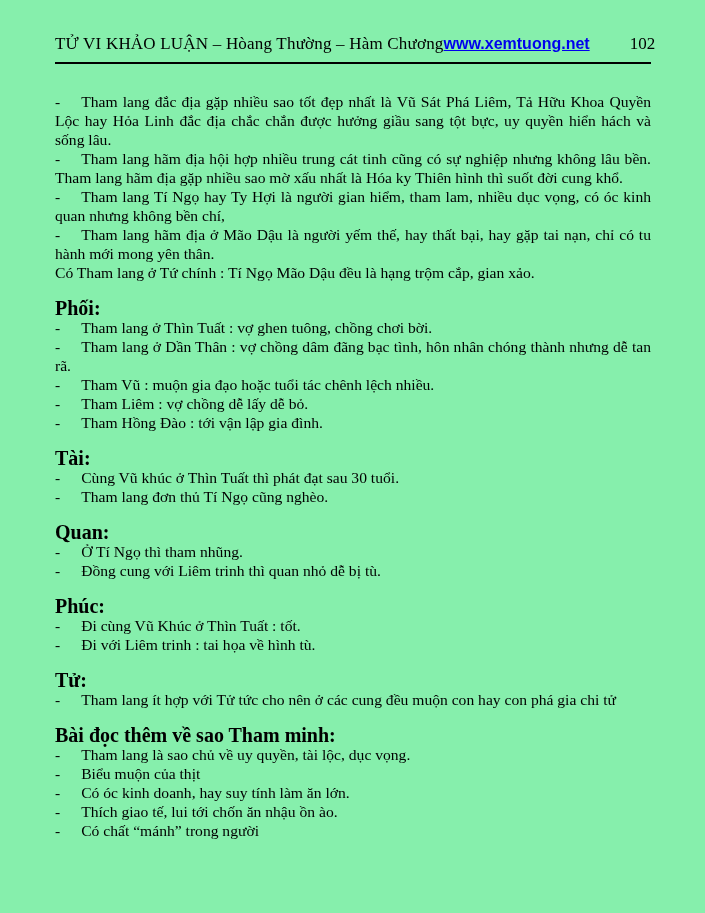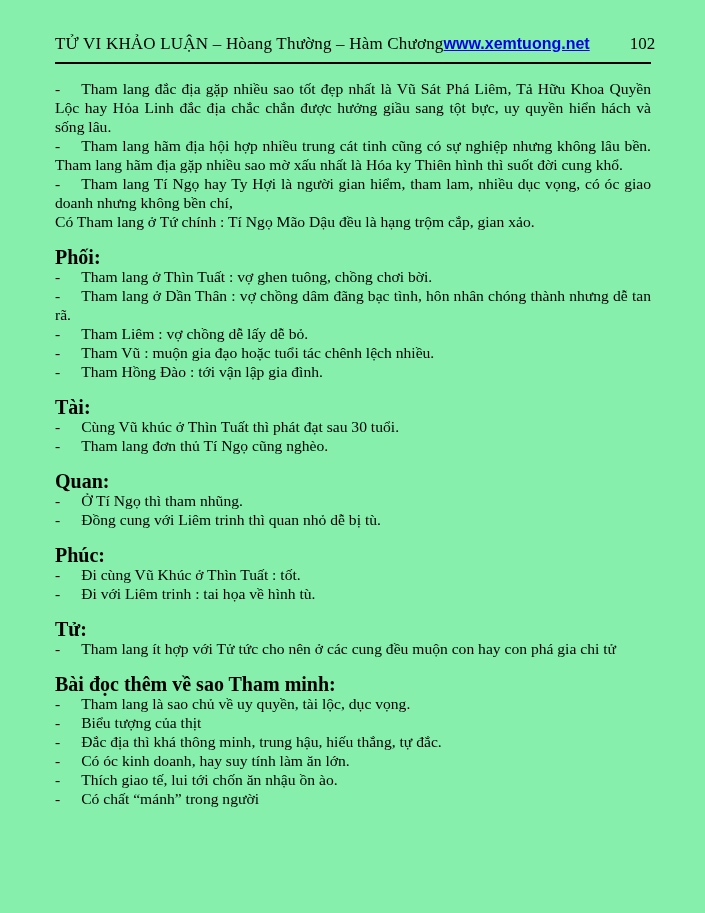--- a/index.html
+++ b/index.html
@@ -26,21 +26,21 @@
   .hdr-link{
     font-family:"Liberation Sans", sans-serif;
     font-weight:bold;
     font-size:16px;
     color:#0000ee;
     text-decoration:underline;
     cursor:pointer;
   }
   .rule{border:none;border-top:2px solid #000;margin:8px 0 0 0;}
   .body{
-    margin-top:15px;
+    margin-top:28px;
     font-size:15.6px;
     line-height:19px;
   }
   .body p{margin:0;text-align:justify;text-align-last:left;}
   .dash{padding-right:21px;}
   .sec-heading{
     font-size:20px;
     line-height:19px;
     font-weight:bold;
     margin:17px 0 0 0;
@@ -64,48 +64,48 @@
       <span class="hdr-page">102</span>
     </span>
   </div>
 
   <hr class="rule">
 
   <div class="body">
 
     <p><span class="dash">-</span><span>Tham lang  đắc địa gặp nhiều sao tốt đẹp nhất là Vũ Sát Phá Liêm, Tả Hữu Khoa Quyền Lộc hay Hỏa Linh  đắc địa chắc chắn được hưởng giầu sang tột bực, uy quyền hiển hách và sống lâu.</span></p>
     <p><span class="dash">-</span><span>Tham lang hãm địa hội hợp nhiều trung cát tinh cũng có sự nghiệp nhưng không lâu bền. Tham lang hãm địa gặp nhiều sao mờ xấu nhất là Hóa ky Thiên hình thì suốt đời cung khổ.</span></p>
-    <p><span class="dash">-</span><span>Tham lang Tí Ngọ hay Ty Hợi là người gian hiểm, tham lam, nhiều dục vọng, có óc giao doanh nhưng không bền chí,</span></p>
+    <p><span class="dash">-</span><span>Tham lang Tí Ngọ hay Ty Hợi là người gian hiểm, tham lam, nhiều dục vọng, có óc kinh quan nhưng không bền chí,</span></p>
+    <p><span class="dash">-</span><span>Tham lang hãm địa ở Mão Dậu là người yếm thế, hay thất bại, hay gặp tai nạn, chỉ có tu hành mới mong yên thân.</span></p>
     <p>Có Tham lang ở Tứ chính : Tí Ngọ Mão Dậu đều là hạng trộm cắp, gian xảo.</p>
 
     <div class="sec-heading">Phối:</div>
     <p><span class="dash">-</span><span>Tham lang ở Thìn Tuất : vợ ghen tuông, chồng chơi bời.</span></p>
     <p><span class="dash">-</span><span>Tham lang ở Dần Thân : vợ chồng dâm đãng bạc tình, hôn nhân chóng thành nhưng dễ tan rã.</span></p>
+    <p><span class="dash">-</span><span>Tham Vũ : muộn gia đạo hoặc tuổi tác chênh lệch nhiều.</span></p>
     <p><span class="dash">-</span><span>Tham Liêm : vợ chồng dễ lấy dễ bỏ.</span></p>
-    <p><span class="dash">-</span><span>Tham Vũ : muộn gia đạo hoặc tuổi tác chênh lệch nhiều.</span></p>
     <p><span class="dash">-</span><span>Tham Hồng Đào : tới vận lập gia đình.</span></p>
 
     <div class="sec-heading">Tài:</div>
     <p><span class="dash">-</span><span>Cùng Vũ khúc ở Thìn Tuất thì phát đạt sau 30 tuổi.</span></p>
     <p><span class="dash">-</span><span>Tham lang đơn thủ Tí Ngọ cũng nghèo.</span></p>
 
     <div class="sec-heading">Quan:</div>
     <p><span class="dash">-</span><span>Ở Tí Ngọ thì tham nhũng.</span></p>
     <p><span class="dash">-</span><span>Đồng cung với Liêm trinh thì quan nhỏ dễ bị tù.</span></p>
 
     <div class="sec-heading">Phúc:</div>
     <p><span class="dash">-</span><span>Đi cùng Vũ Khúc ở Thìn Tuất : tốt.</span></p>
     <p><span class="dash">-</span><span>Đi với Liêm trinh : tai họa về hình tù.</span></p>
 
     <div class="sec-heading">Tử:</div>
     <p><span class="dash">-</span><span>Tham lang ít hợp với Tử tức cho nên ở các cung đều muộn con hay con phá gia chi tử</span></p>
 
     <div class="sec-heading">Bài đọc thêm về sao Tham minh:</div>
     <p><span class="dash">-</span><span>Tham lang là sao chủ về uy quyền, tài lộc, dục vọng.</span></p>
-    <p><span class="dash">-</span><span>Biểu tượng của thịt</span></p>
-    <p><span class="dash">-</span><span>Đắc địa thì khá thông minh, trung hậu, hiếu thắng, tự đắc.</span></p>
+    <p><span class="dash">-</span><span>Biểu muộn của thịt</span></p>
     <p><span class="dash">-</span><span>Có óc kinh doanh, hay suy tính làm ăn lớn.</span></p>
     <p><span class="dash">-</span><span>Thích giao tế, lui tới chốn ăn nhậu ồn ào.</span></p>
     <p><span class="dash">-</span><span>Có chất “mánh” trong người</span></p>
 
 
   </div>
 </div>
 
 </body></html>

